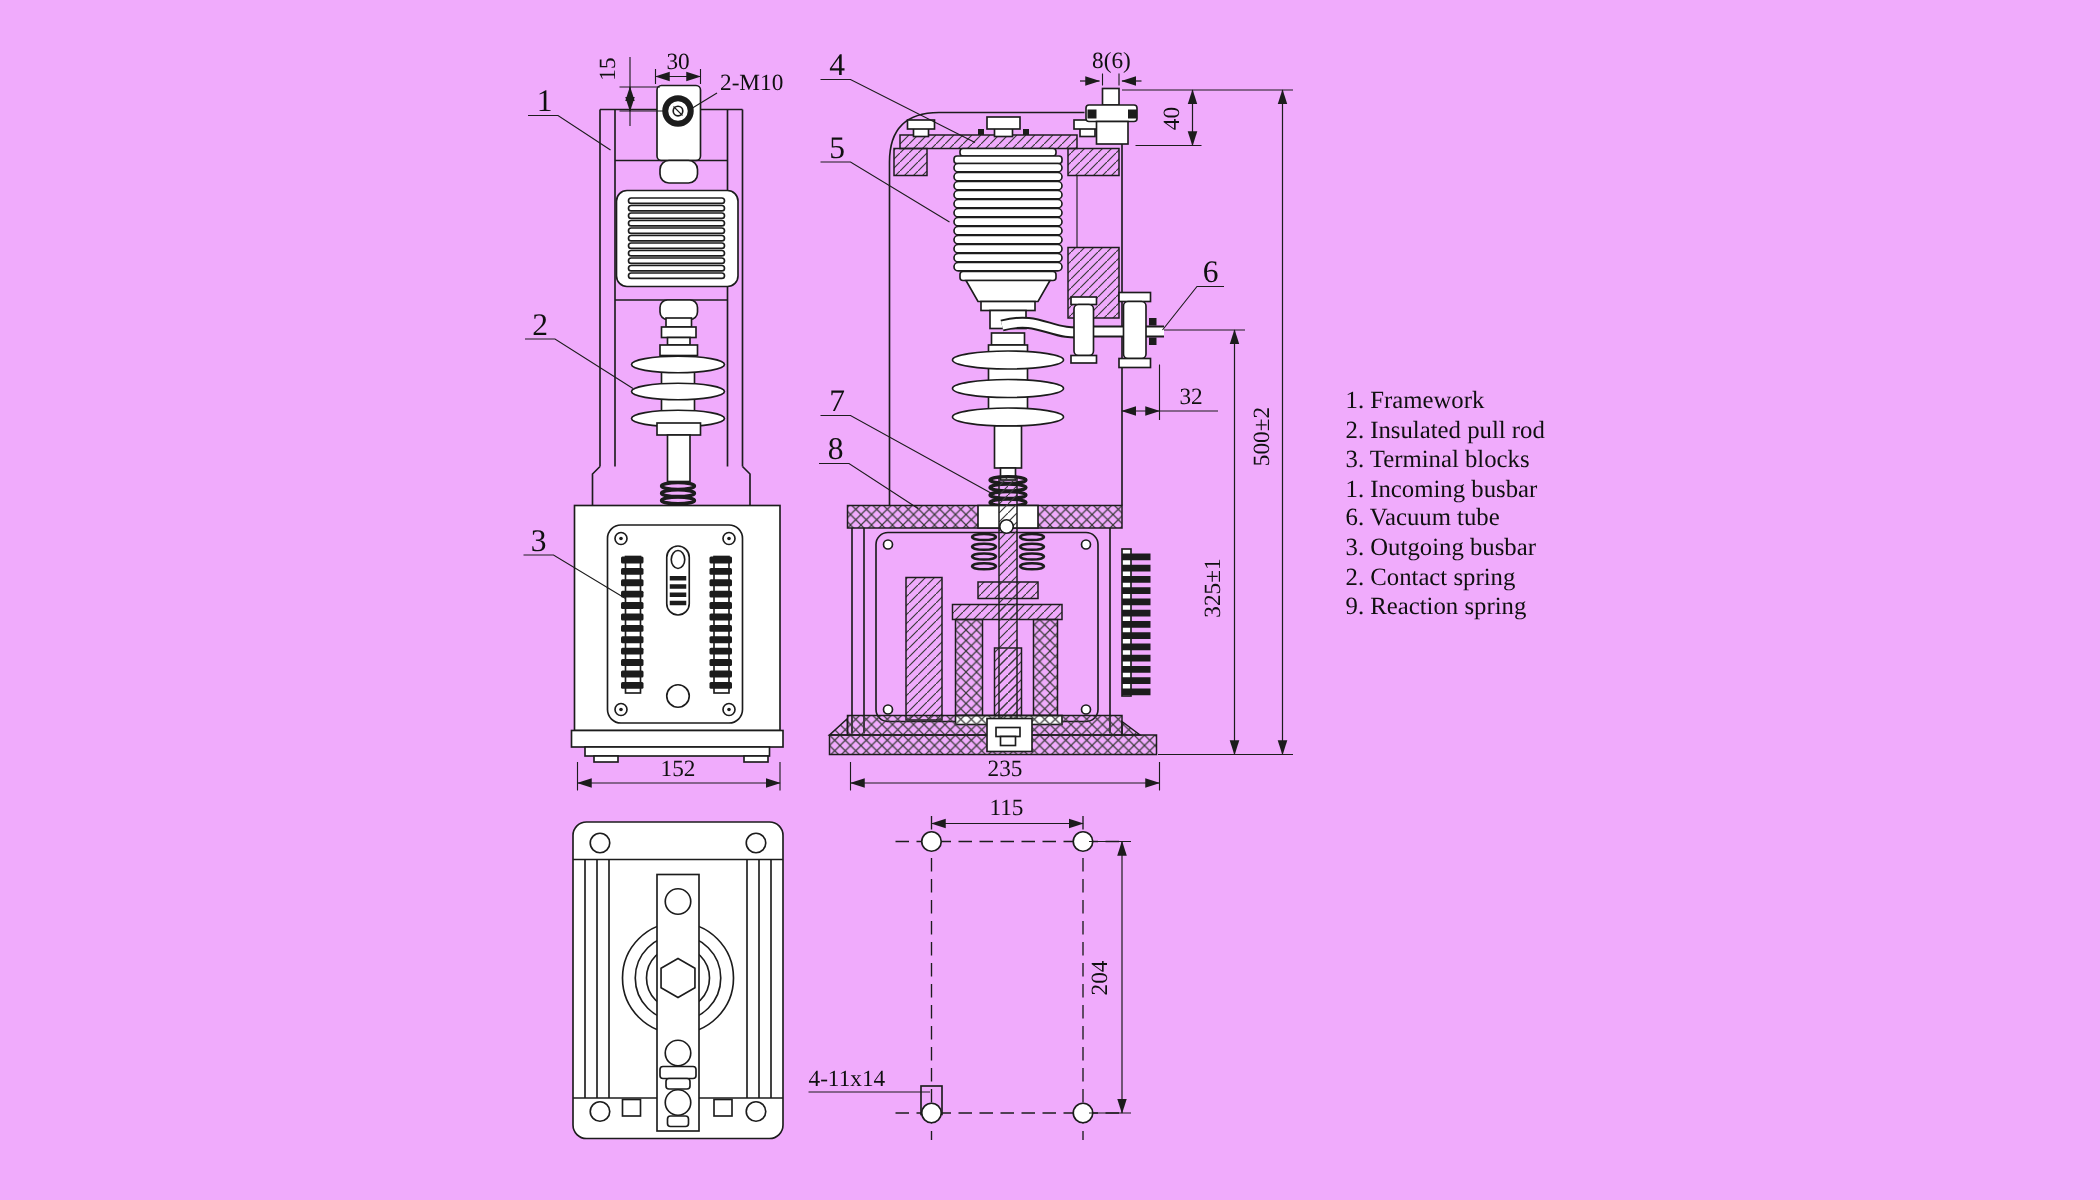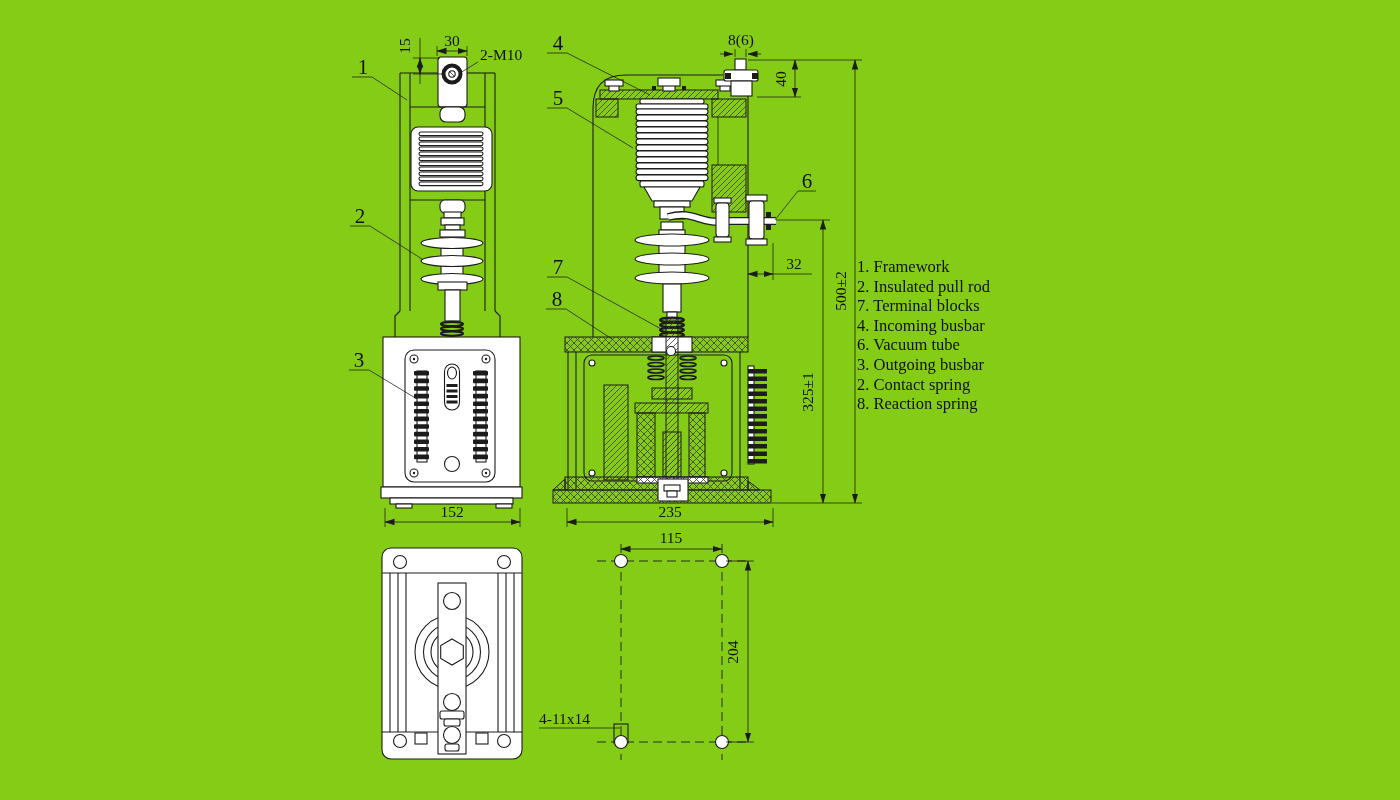--- a/index.html
+++ b/index.html
@@ -1,30 +1,30 @@
 <!DOCTYPE html>
 <html><head>
 <meta charset="utf-8">
 <style>
   html,body{margin:0;padding:0;background:#fff;}
-  #stage{position:relative;width:1400px;height:800px;background:#84cc16;overflow:hidden;
+  #stage{position:relative;width:1400px;height:800px;background:#f0abfc;overflow:hidden;
          font-family:"Liberation Serif",serif;}
   svg{position:absolute;left:0;top:0;}
   .ln{stroke:#1c1c1c;stroke-width:1.1;fill:none;}
   .lnW{stroke:#1c1c1c;stroke-width:1.1;fill:#ffffff;}
   .thin{stroke:#1c1c1c;stroke-width:0.75;fill:none;}
   .dim{stroke:#1c1c1c;stroke-width:0.8;fill:none;}
   .dash{stroke:#1c1c1c;stroke-width:0.9;fill:none;stroke-dasharray:9 5;}
   .dark{fill:#1c1c1c;stroke:none;}
   .hatch{fill:url(#hatchFine);stroke:#1c1c1c;stroke-width:1.0;}
   .xhatch{fill:url(#hatchCross);stroke:#1c1c1c;stroke-width:1.0;}
   text.dimtxt{font:15.5px "Liberation Serif",serif;fill:#101010;}
   text.callout{font:21px "Liberation Serif",serif;fill:#101010;}
   #legend{position:absolute;left:857px;top:257px;color:#101010;
-          font:16.5px/19.6px "Liberation Serif",serif;white-space:nowrap;}
+          font:16.5px/19.6px "Liberation Serif",serif;white-space:nowrap;padding-left:40px;}
 </style>
 </head>
 <body>
 
 <div id="stage">
 <svg width="1400" height="800" viewBox="0 0 1400 800">
   <defs>
     <marker id="arr" viewBox="0 0 10 10" refX="9.5" refY="5" markerWidth="10" markerHeight="10" markerUnits="userSpaceOnUse" orient="auto-start-reverse">
       <path d="M0,1.8 L10,5 L0,8.2 Z" fill="#1c1c1c"></path>
     </marker>
@@ -402,20 +402,20 @@
     <line class="dim" x1="748" y1="561" x2="748" y2="742" marker-start="url(#arr)" marker-end="url(#arr)"></line>
     <text class="dimtxt" x="738" y="652" text-anchor="middle" transform="rotate(-90 738 652)">204</text>
     <line class="thin" x1="539" y1="728" x2="620" y2="728"></line>
     <text class="dimtxt" x="539" y="724">4-11x14</text>
   </g>
 </svg>
 
 <div id="legend">
   <div>1. Framework</div>
   <div>2. Insulated pull rod</div>
-  <div>7. Terminal blocks</div>
-  <div>4. Incoming busbar</div>
+  <div>3. Terminal blocks</div>
+  <div>1. Incoming busbar</div>
   <div>6. Vacuum tube</div>
   <div>3. Outgoing busbar</div>
   <div>2. Contact spring</div>
-  <div>8. Reaction spring</div>
+  <div>9. Reaction spring</div>
 </div>
 </div>
 
 </body></html>

